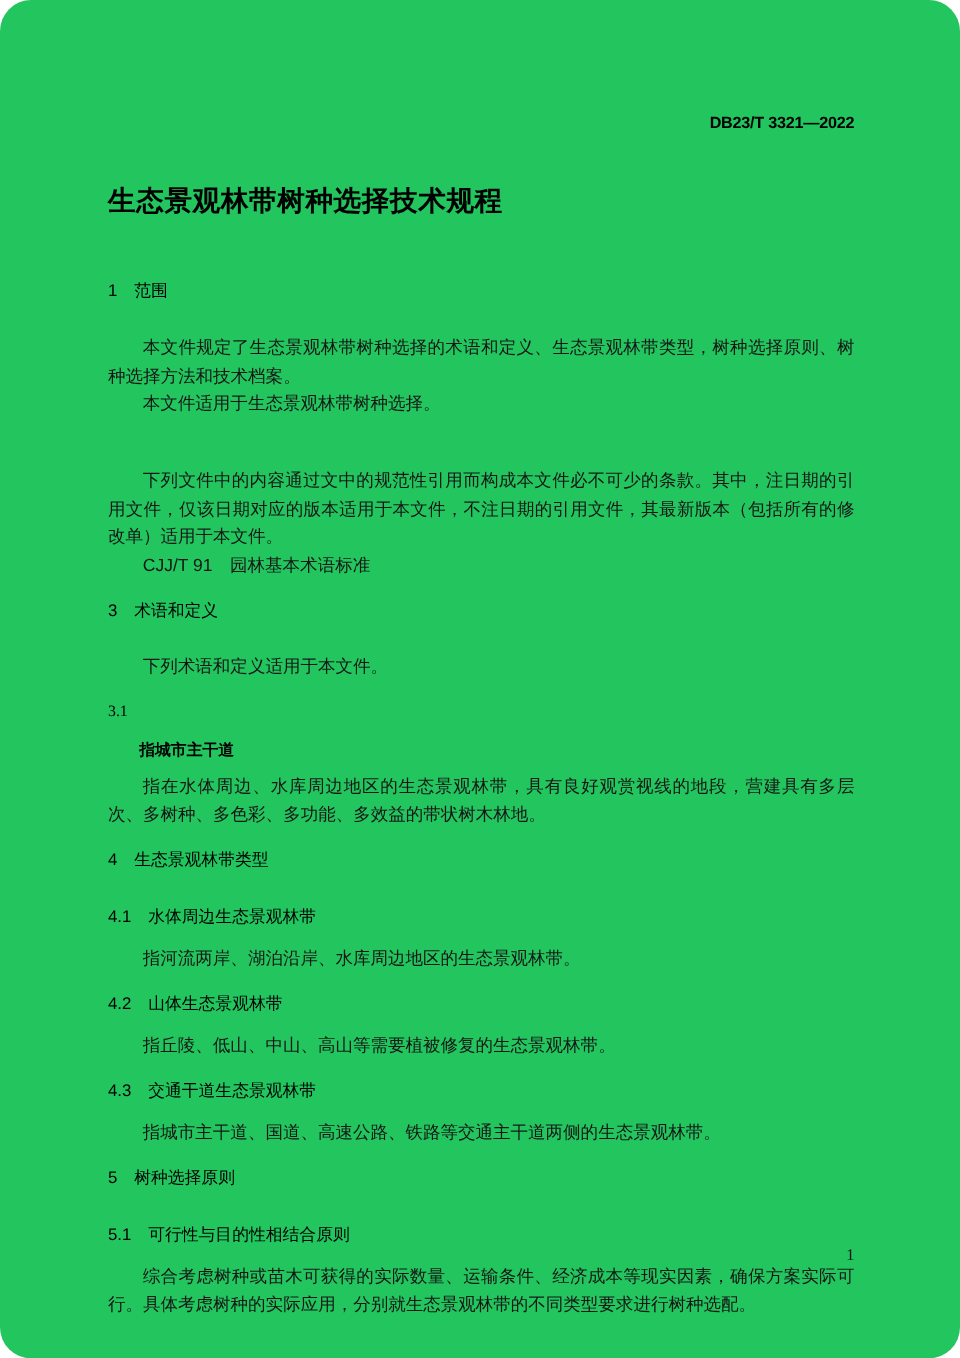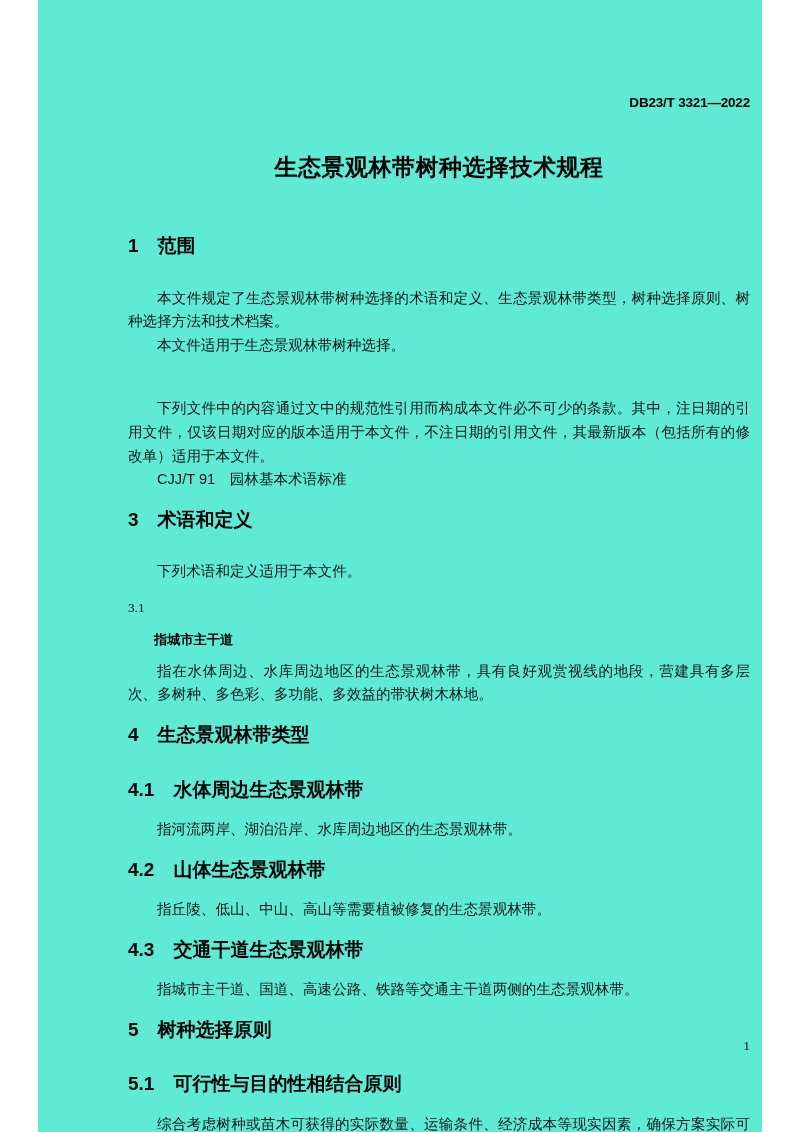--- a/index.html
+++ b/index.html
@@ -2,26 +2,27 @@
 <html><head>
 <meta charset="utf-8">
 <style>
   html, body {
     margin: 0;
     padding: 0;
     background: #ffffff;
   }
   .page {
     position: relative;
-    width: 724px;
+    width: 800px;
     height: 1132px;
-    background: #5eead4;
+    background: #22c55e;
     margin: 0 auto;
     overflow: hidden;
     color: #1a1a1a;
+    border-radius: 26px;
     -webkit-font-smoothing: antialiased;
   }
 
   
   .doc-header {
     position: absolute;
     left: 90px;
     top: 95px;
     width: 622px;
     text-align: right;
@@ -31,41 +32,40 @@
     letter-spacing: -0.2px;
     color: #000;
   }
 
   
   .doc-title {
     position: absolute;
     left: 90px;
     top: 152px;
     width: 622px;
-    text-align: center;
     font-family: "Liberation Sans", "DejaVu Sans", sans-serif;
     font-weight: bold;
     font-size: 23px;
     letter-spacing: 0.5px;
     color: #000;
   }
 
   
   .body-flow {
     position: absolute;
     left: 90px;
     top: 232px;
     width: 622px;
   }
 
   .h1, .h2 {
     font-family: "Liberation Sans", "DejaVu Sans", sans-serif;
-    font-weight: bold;
+    font-weight: normal;
     color: #000;
-    font-size: 19px;
+    font-size: 14px;
     line-height: 1.5;
     white-space: pre;
   }
   .h1 { margin: 0 0 0 0; }
 
   .term {
     font-family: "Liberation Sans", "DejaVu Sans", sans-serif;
     font-weight: bold;
     font-size: 13.2px;
     color: #000;

